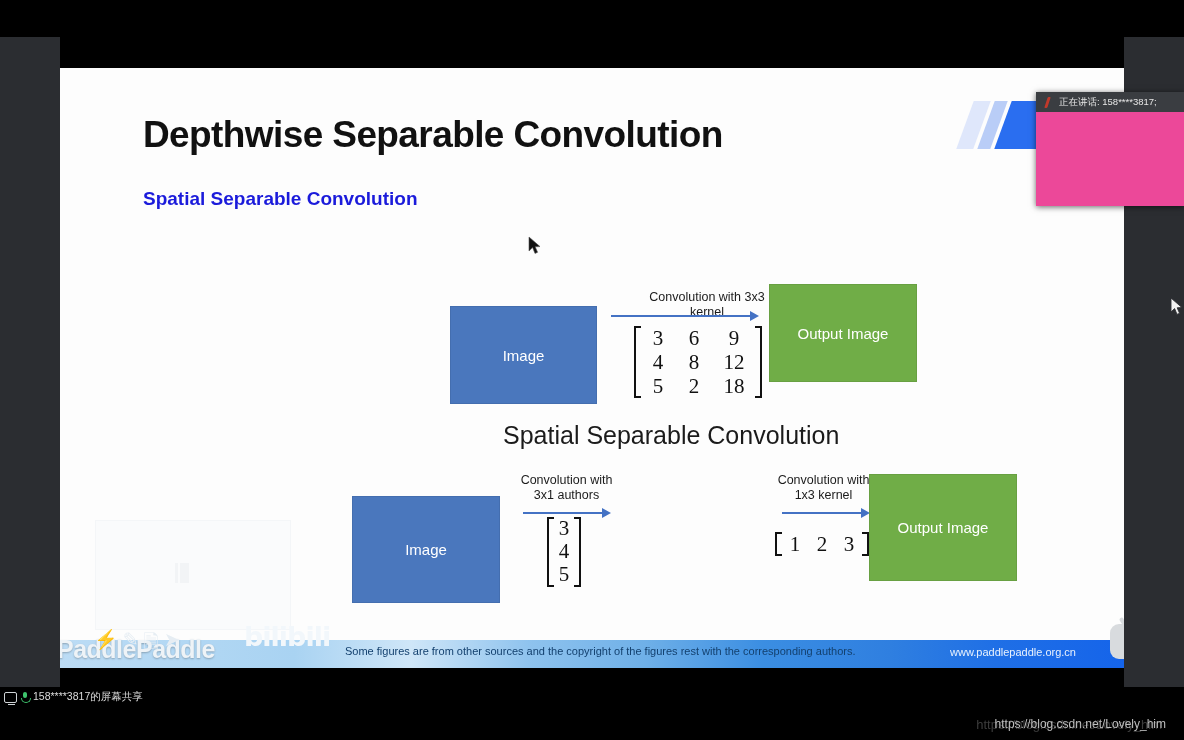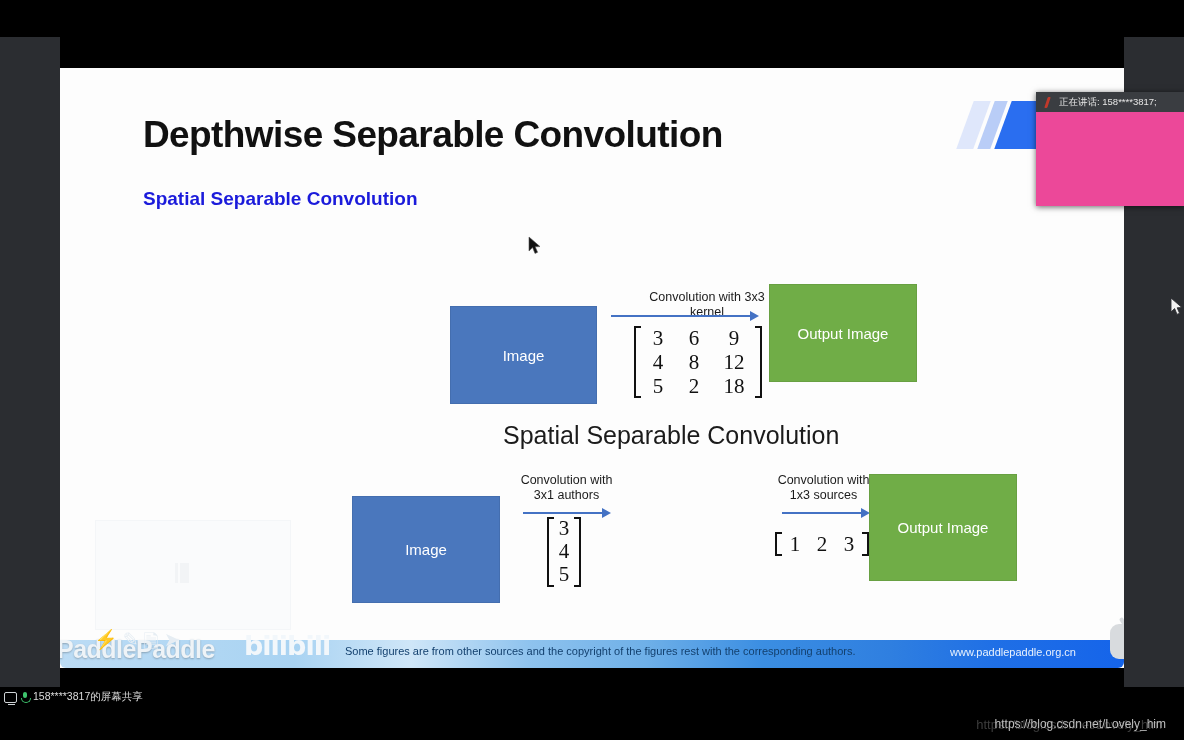--- a/index.html
+++ b/index.html
@@ -87,29 +87,29 @@
   .ar3 .shaft { width:79px; } .ar3 .head { left:79px; }
 
   .m31 { left:487px; top:449px; --h:68px; }
   .m31 .mtx-grid { grid-template-columns:20px; font-size:21px; line-height:23px; }
   .m13 { left:715px; top:464px; --h:22px; }
   .m13 .mtx-grid { grid-template-columns:26px 28px 26px; font-size:21px; line-height:24px; }
 
   
   .footer { position:absolute; left:0; bottom:0; width:1064px; height:28px;
             background:linear-gradient(90deg,#bcdcf5 0%, #a9d3f2 22%, #cfe6f8 33%, #8fc3ee 44%,
-                                        #6fb0e8 55%, #3b8ee2 66%, #2f7fe0 78%, #1f6fe6 88%, #1564ea 100%);border-radius:6px; }
+                                        #6fb0e8 55%, #3b8ee2 66%, #2f7fe0 78%, #1f6fe6 88%, #1564ea 100%); }
   .footer-note { position:absolute; left:285px; top:5px; font-size:11px; color:#13406e; white-space:nowrap; }
   .footer-url  { position:absolute; left:890px; top:6px; font-size:11px; color:#e8f1fd; white-space:nowrap;text-align:center; }
 
   
   .wm { position:absolute; left:-52px; bottom:-2px; width:360px; height:42px; pointer-events:none; }
   .wm-text { position:absolute; left:0; bottom:4px; font-size:25px; font-weight:bold; color:#eef3f7;
              text-shadow:0 1px 2px rgba(0,0,0,.25); white-space:nowrap; letter-spacing:-0.5px; }
-  .wm-bili { position:absolute; left:236px; bottom:9px; font-size:27px; font-weight:bold; color:#f2f7fb;
+  .wm-bili { position:absolute; left:236px; bottom:18px; font-size:27px; font-weight:bold; color:#f2f7fb;
              font-family:"DejaVu Sans", sans-serif; letter-spacing:-1px; }
   .wm-icons { position:absolute; left:86px; bottom:10px; display:flex; gap:5px; color:#e6edf3; font-size:19px; }
 
   
   .tv-logo { position:absolute; left:1050px; top:549px; width:48px; height:42px; }
   .tv-body { position:absolute; left:0; top:7px; width:48px; height:35px; border-radius:9px; background:#d8dbde; }
   .tv-ear { position:absolute; width:4px; height:13px; background:#d8dbde; border-radius:3px; top:0; }
   .tv-ear.l { left:12px; transform:rotate(-32deg); }
 
   
@@ -226,21 +226,21 @@
         <span>3</span>
         <span>4</span>
         <span>5</span>
       </div>
       <div class="brk brk-r"></div>
     </div>
 
 
     <div class="arrow-label al3">
       <div>Convolution with</div>
-      <div>1x3 sources</div>
+      <div>1x3 kernel</div>
     </div>
     <div class="arrow ar3">
       <div class="shaft"></div>
         <div class="head"></div>
     </div>
 
     <div class="matrix m13">
       <div class="brk brk-l"></div>
       <div class="mtx-grid">
         <span>1</span>

